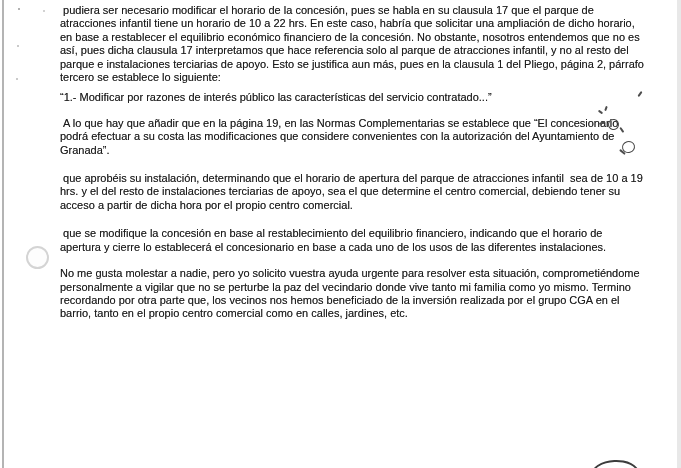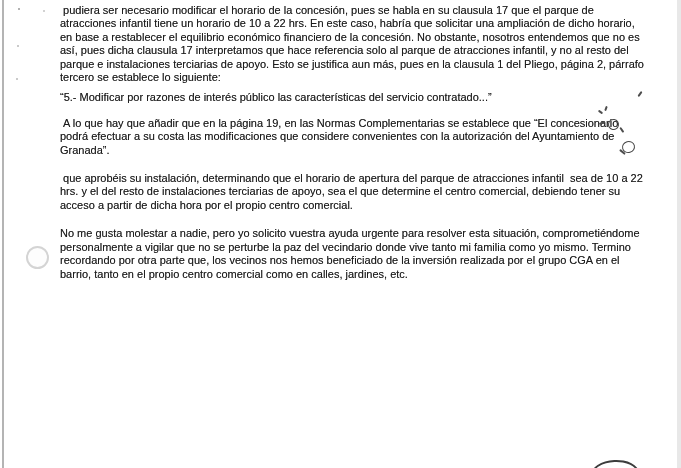--- a/index.html
+++ b/index.html
@@ -71,23 +71,24 @@
 
   <div class="speck" style="left:18px; top:8px;"></div>
   <div class="speck" style="left:43px; top:10px; opacity:.6;"></div>
   <div class="speck" style="left:17px; top:45px; opacity:.7;"></div>
   <div class="speck" style="left:16px; top:78px; opacity:.7;"></div>
 
   <div class="hole-punch"></div>
 
   <div class="text-block">
     <p class="gap-7"> pudiera ser necesario modificar el horario de la concesión, pues se habla en su clausula 17 que el parque de atracciones infantil tiene un horario de 10 a 22 hrs. En este caso, habría que solicitar una ampliación de dicho horario, en base a restablecer el equilibrio económico financiero de la concesión. No obstante, nosotros entendemos que no es así, pues dicha clausula 17 interpretamos que hace referencia solo al parque de atracciones infantil, y no al resto del parque e instalaciones terciarias de apoyo. Esto se justifica aun más, pues en la clausula 1 del Pliego, página 2, párrafo tercero se establece lo siguiente:</p>
-    <p class="gap-12">“5.- Modificar por razones de interés público las características del servicio contratado...”</p>
+    <p class="gap-12">“1.- Modificar por razones de interés público las características del servicio contratado...”</p>
     <p class="gap-15"> A lo que hay que añadir que en la página 19, en las Normas Complementarias se establece que “El concesionario podrá efectuar a su costa las modificaciones que considere convenientes con la autorización del Ayuntamiento de Granada”.</p>
-    <p class="gap-15"> que aprobéis su instalación, determinando que el horario de apertura del parque de atracciones infantil  sea de 10 a 22 hrs. y el del resto de instalaciones terciarias de apoyo, sea el que determine el centro comercial, debiendo tener su acceso a partir de dicha hora por el propio centro comercial.</p>
+    <p class="gap-15"> que aprobéis su instalación, determinando que el horario de apertura del parque de atracciones infantil  sea de 10 a 19 hrs. y el del resto de instalaciones terciarias de apoyo, sea el que determine el centro comercial, debiendo tener su acceso a partir de dicha hora por el propio centro comercial.</p>
+    <p class="gap-13"> que se modifique la concesión en base al restablecimiento del equilibrio financiero, indicando que el horario de apertura y cierre lo establecerá el concesionario en base a cada uno de los usos de las diferentes instalaciones.</p>
     <p>No me gusta molestar a nadie, pero yo solicito vuestra ayuda urgente para resolver esta situación, comprometiéndome personalmente a vigilar que no se perturbe la paz del vecindario donde vive tanto mi familia como yo mismo. Termino recordando por otra parte que, los vecinos nos hemos beneficiado de la inversión realizada por el grupo CGA en el barrio, tanto en el propio centro comercial como en calles, jardines, etc.</p>
   </div>
 
   <div class="pm pm-line" style="left:637px; top:93px; width:6px; height:2px; transform:rotate(-55deg);"></div>
   <div class="pm pm-line" style="left:598px; top:111px; width:5px; height:2px; transform:rotate(35deg);"></div>
   <div class="pm pm-line" style="left:605px; top:106px; width:2px; height:5px; transform:rotate(20deg);"></div>
   <div class="pm pm-line" style="left:599px; top:122px; width:6px; height:1.6px; transform:rotate(-20deg);"></div>
   <div class="pm pm-ring" style="left:608px; top:119px; width:9px; height:9px; transform:rotate(10deg);"></div>
   <div class="pm pm-line" style="left:619px; top:129px; width:6px; height:1.6px; transform:rotate(55deg);"></div>
   <div class="pm pm-ring" style="left:622px; top:141px; width:11px; height:10px; border-width:1.8px; transform:rotate(-15deg);"></div>

